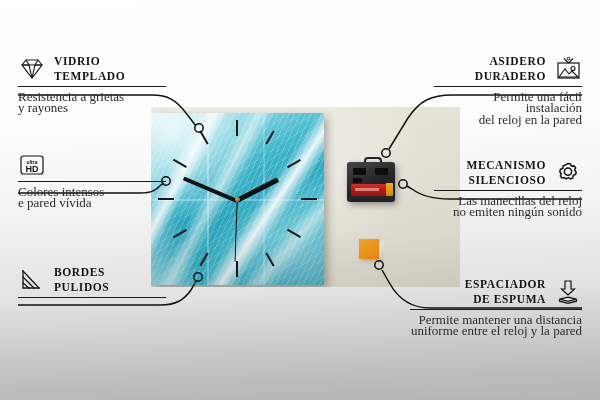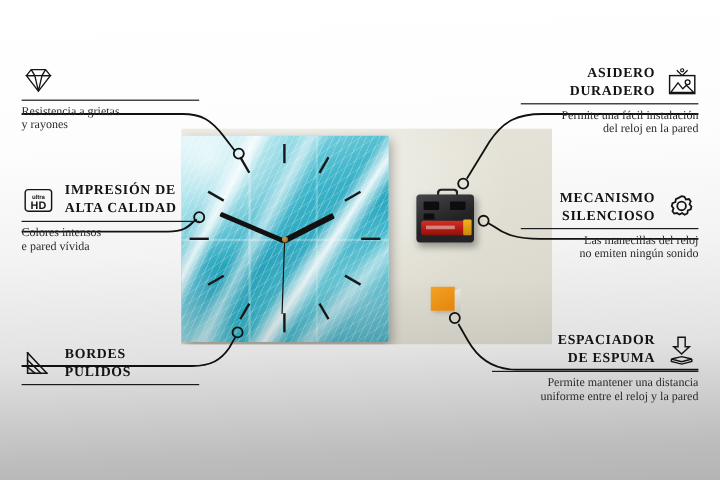--- a/index.html
+++ b/index.html
@@ -71,21 +71,21 @@
     background:linear-gradient(140deg,#f5a423,#e8870f);box-shadow:2px 2px 4px rgba(0,0,0,.22);}
   .foam:after{content:"";position:absolute;right:-5px;top:2px;width:5px;height:20px;
     background:linear-gradient(180deg,#e9e7dd,#cfcdc2);transform:skewY(-20deg);}
 
   
   .cal{position:absolute;}
   .cal .hl{display:flex;align-items:center;gap:8px;}
   .cal .tt{font-weight:bold;font-size:11.5px;letter-spacing:.6px;color:#141414;line-height:14.5px;
            white-space:pre-line;}
   .cal .rule{height:1.2px;background:#1b1b1b;margin-top:3px;}
-  .cal .sub{font-size:10px;color:#2b2b2b;line-height:11.5px;margin-top:3.5px;white-space:pre-line;}
+  .cal .sub{font-size:13px;color:#2b2b2b;line-height:11.5px;margin-top:3.5px;white-space:pre-line;}
   .cal.left .tt{text-align:left;}
   .cal.right .hl{justify-content:flex-end;font-family:Liberation Serif, serif;}
   .cal.right .tt{text-align:right;}
   .cal.right .sub{text-align:right;}
   .ico{flex:0 0 auto;width:28px;height:26px;display:block;}
 
   
   svg.links{position:absolute;left:0;top:0;width:600px;height:400px;overflow:visible;}
   svg.links path{fill:none;stroke:#111;stroke-width:1.5;}
   svg.links circle{fill:none;stroke:#111;stroke-width:1.5;}
@@ -167,44 +167,44 @@
       <span class="ico">
         <svg viewBox="0 0 28 26" width="28" height="26">
           <g fill="none" stroke="#141414" stroke-width="1.1">
             <path d="M4,9 L24,9 L14,22 Z"></path>
             <path d="M4,9 L8,4 L20,4 L24,9"></path>
             <path d="M8,4 L11,9 L14,22 L17,9 L20,4"></path>
             <path d="M4,9 L11,9 M17,9 L24,9"></path>
           </g>
         </svg>
       </span>
+      <span class="tt">VIDRIO
+TEMPLADO</span>
     </div>
     <div class="rule" style="width:148px;"></div>
     <div class="sub">Resistencia a grietas
 y rayones</div>
   </div>
 
   <div class="cal left" style="left:18px;top:152px;width:148px;">
     <div class="hl">
       <span class="ico">
         <svg viewBox="0 0 28 26" width="28" height="26">
           <rect x="3" y="4" width="22" height="18" rx="2.5" fill="none" stroke="#141414" stroke-width="1.2"></rect>
           <text x="14" y="12" font-family="Liberation Sans, sans-serif" font-size="5" font-weight="bold" text-anchor="middle" fill="#141414">ultra</text>
           <text x="14" y="20" font-family="Liberation Sans, sans-serif" font-size="9" font-weight="bold" text-anchor="middle" fill="#141414">HD</text>
         </svg>
       </span>
-      <span class="tt">IMPRESIÓN DE
-ALTA CALIDAD</span>
     </div>
     <div class="rule" style="width:148px;"></div>
     <div class="sub">Colores intensos
 e pared vívida</div>
   </div>
 
-  <div class="cal left" style="left:18px;top:288px;width:148px;">
+  <div class="cal left" style="left:18px;top:265px;width:148px;">
     <div class="hl">
       <span class="ico">
         <svg viewBox="0 0 28 26" width="28" height="26">
           <g fill="none" stroke="#141414" stroke-width="1.3" stroke-linecap="square">
             <path d="M5,4 L21,21"></path>
             <path d="M5,10 L16,21"></path>
             <path d="M5,16 L11,21"></path>
             <path d="M5,4 L5,21 L21,21"></path>
           </g>
         </svg>

